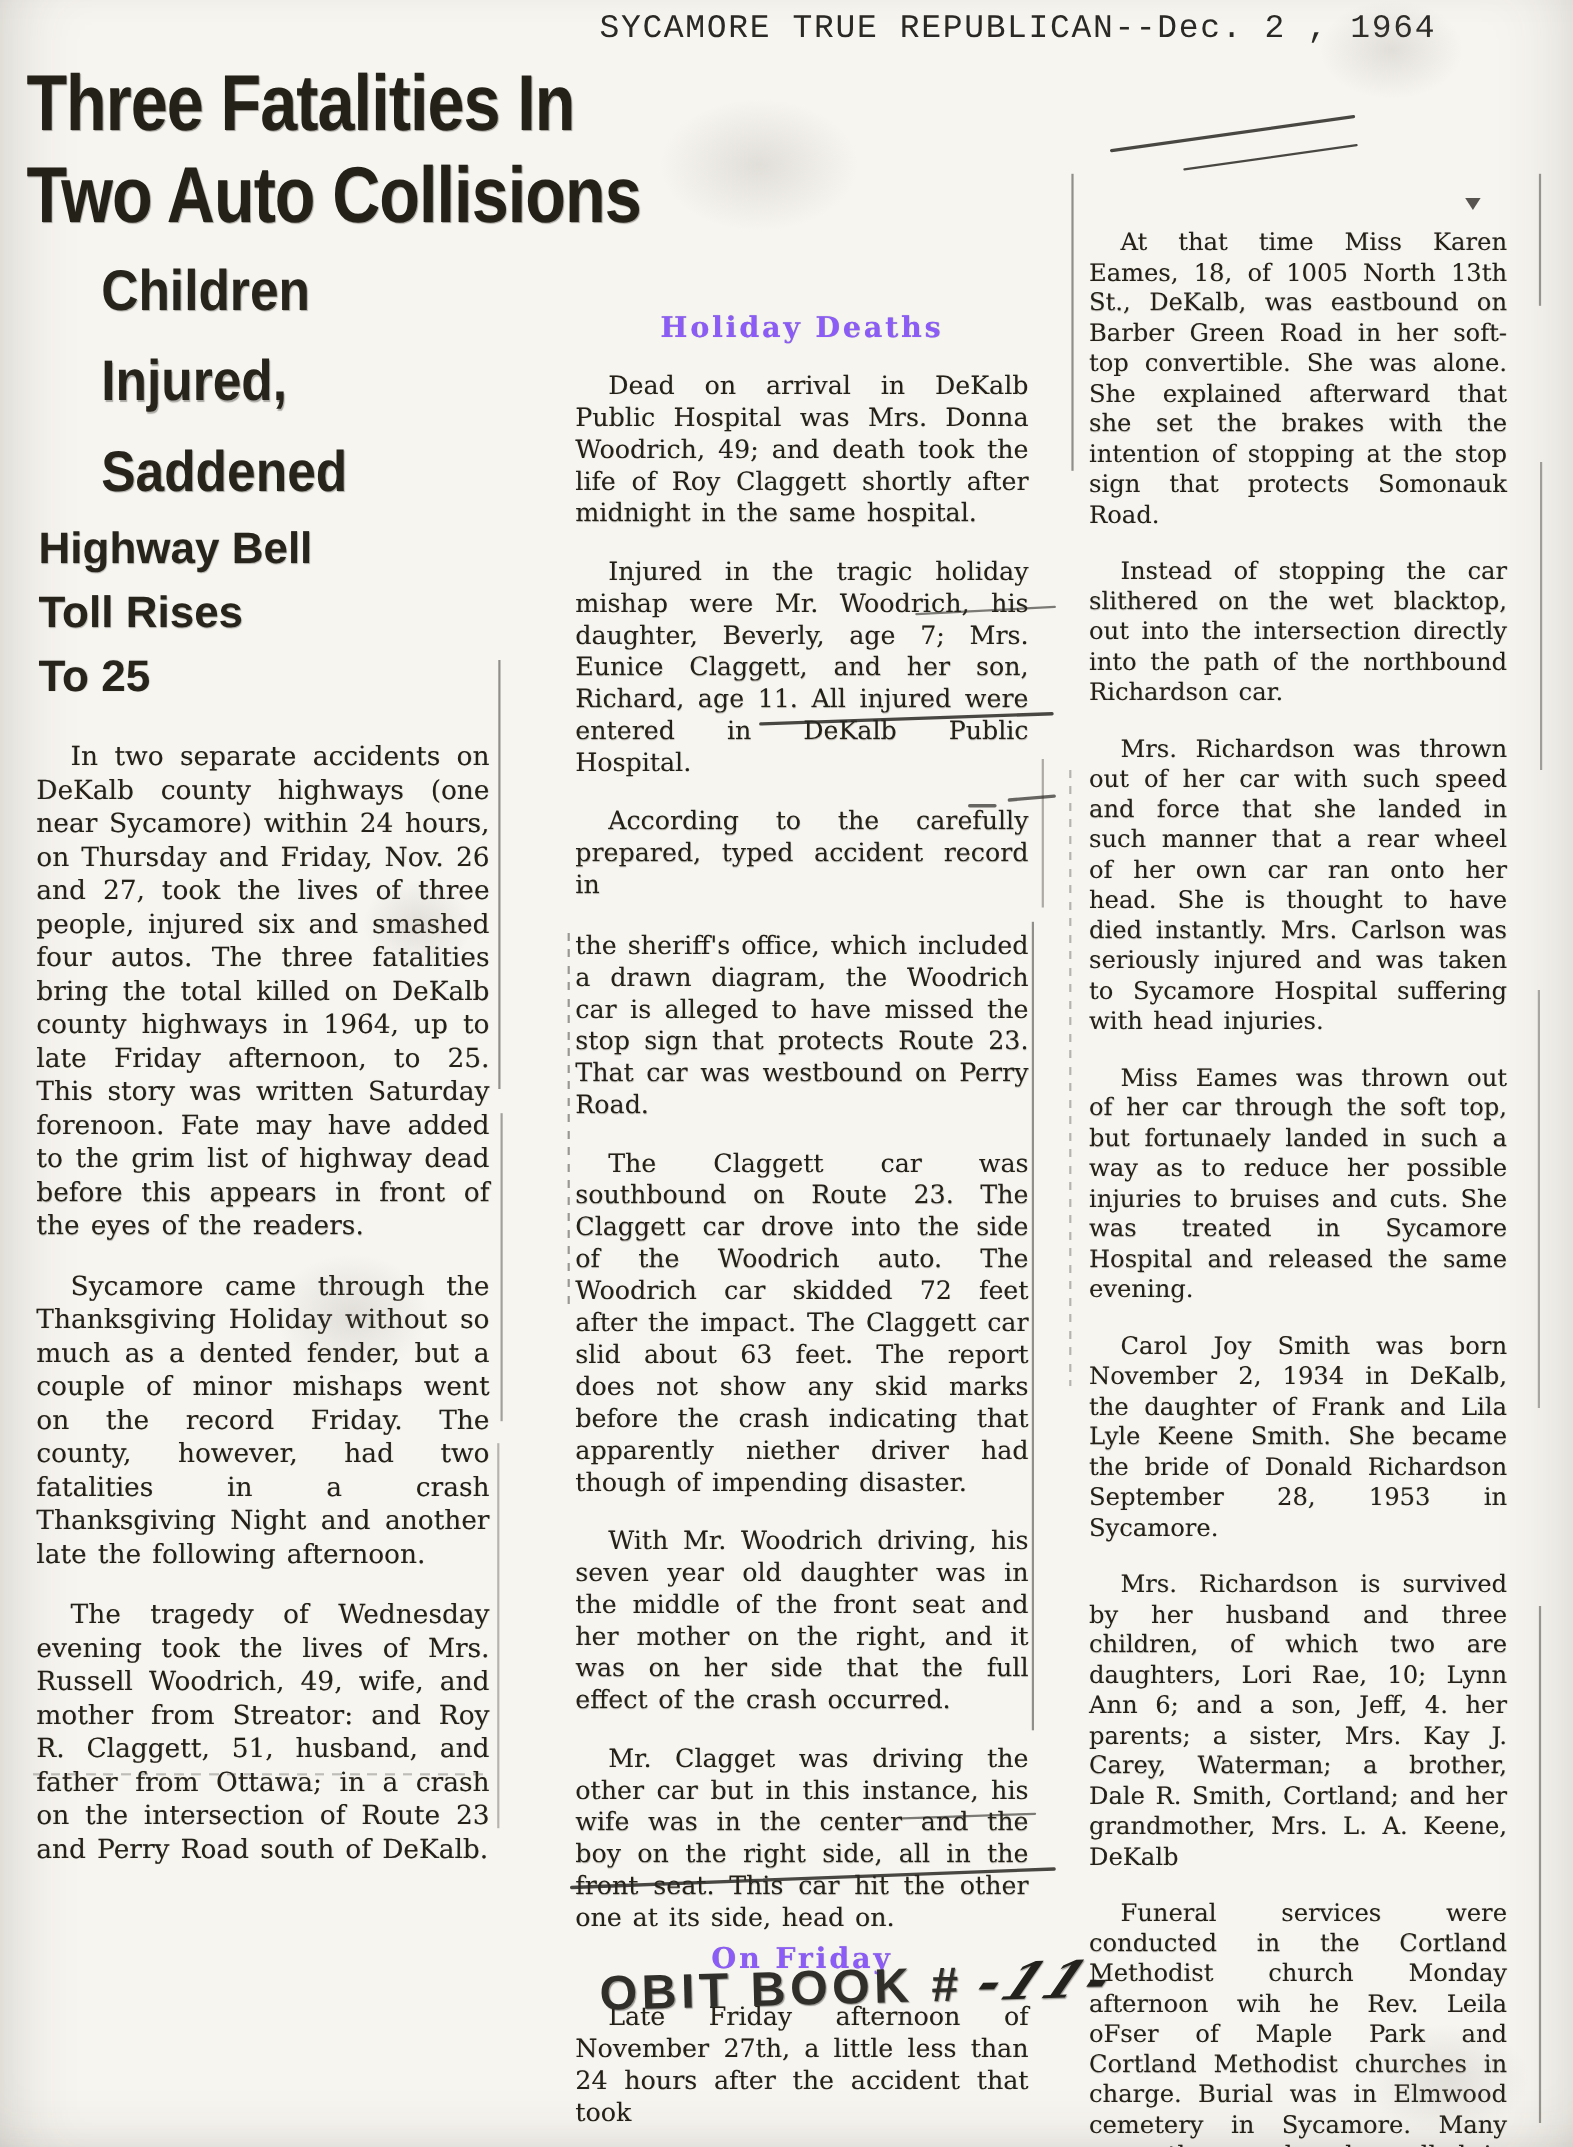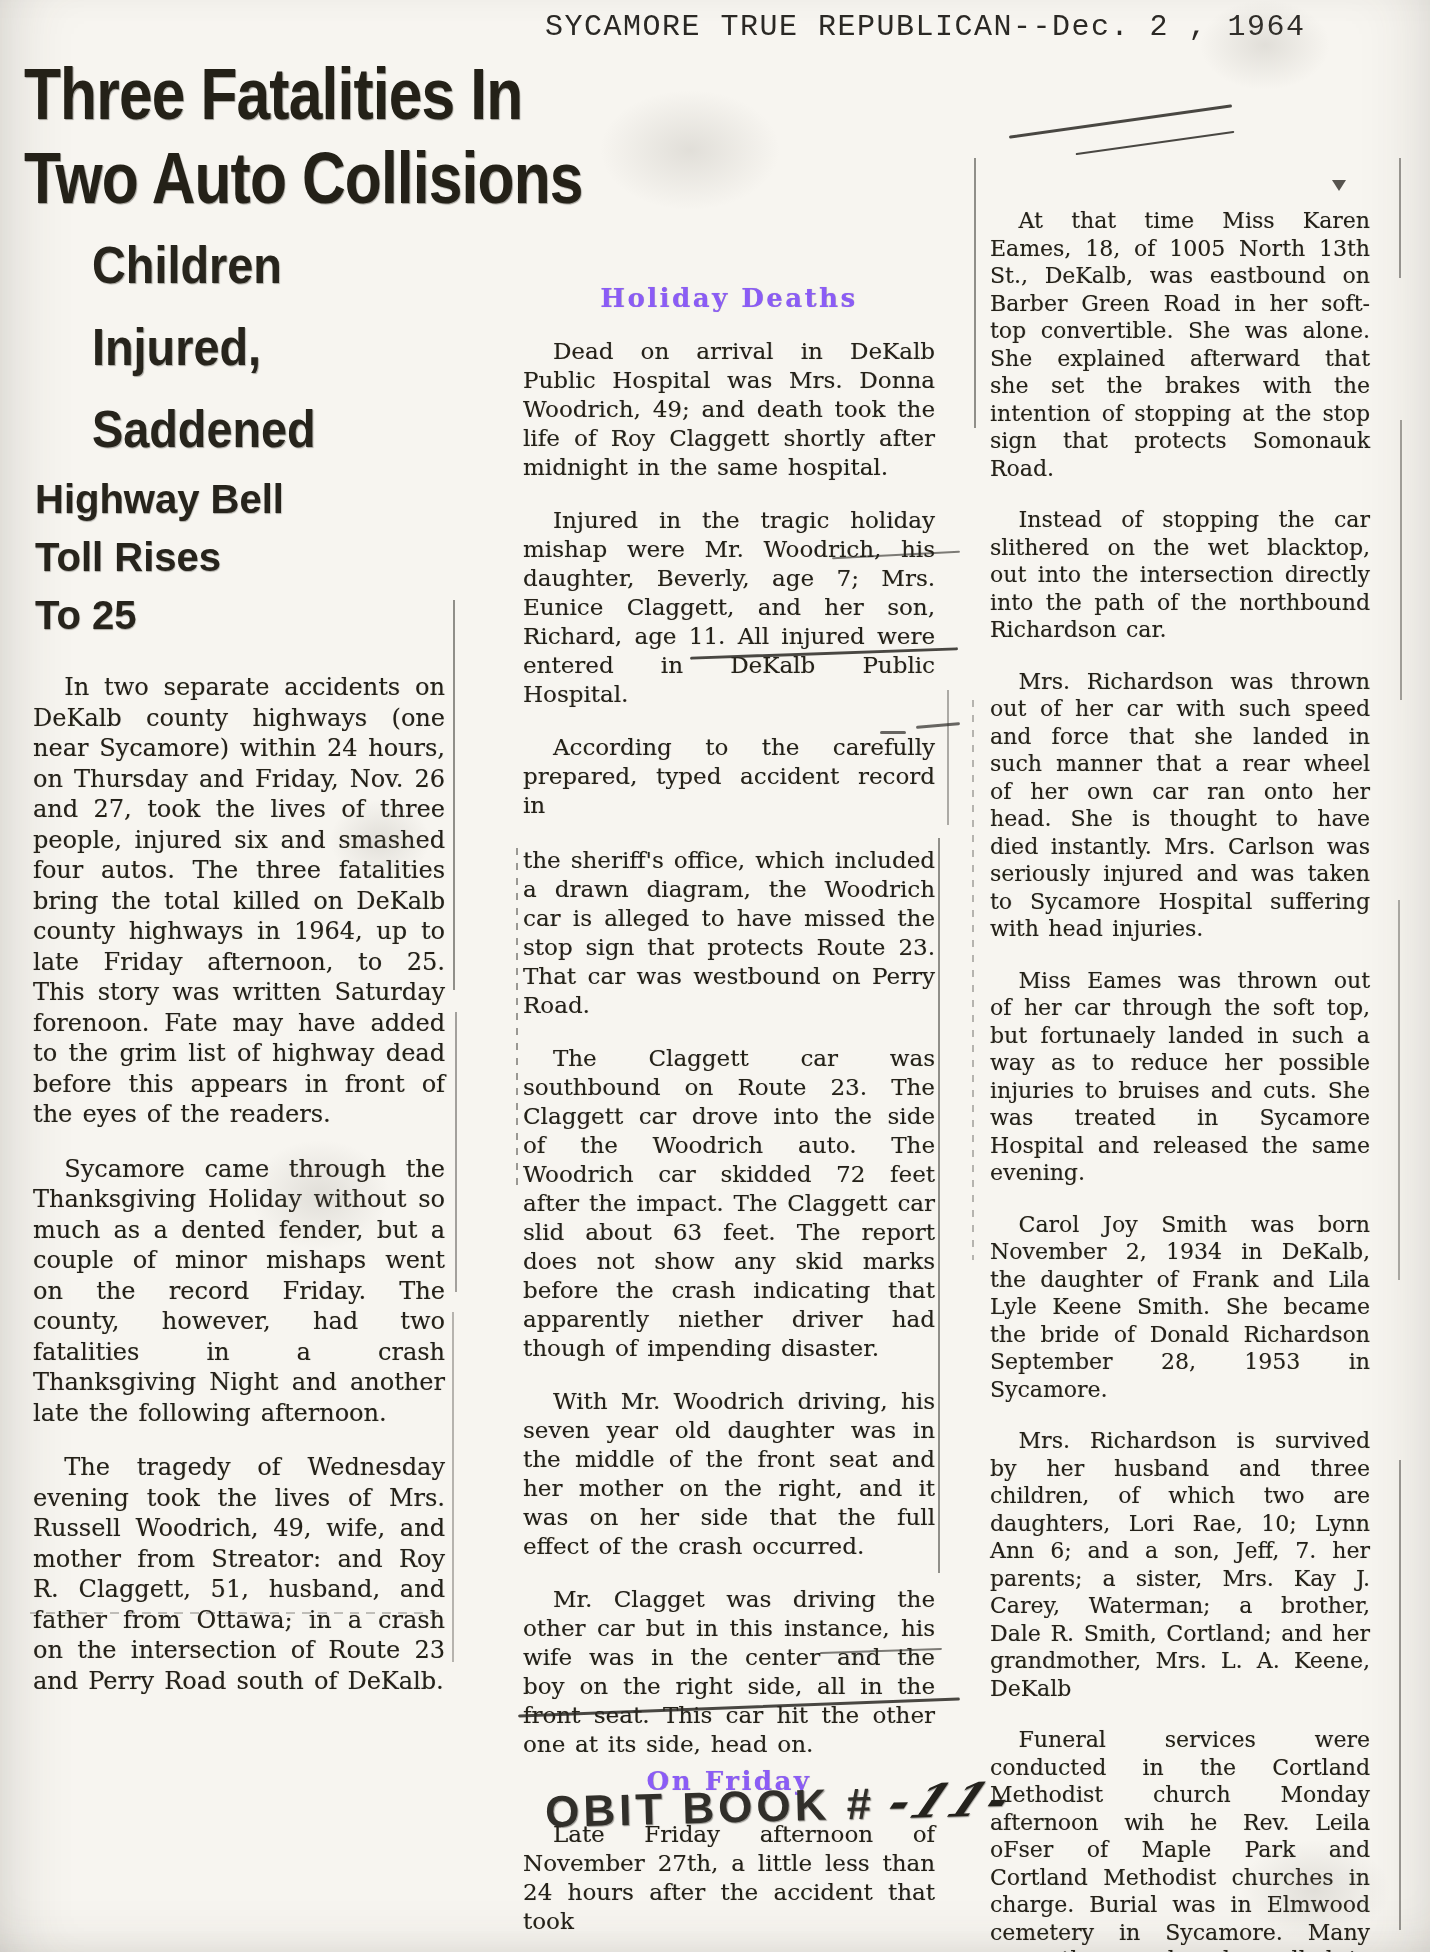--- a/index.html
+++ b/index.html
@@ -134,21 +134,21 @@
     <h3>On Friday</h3>
     <p class="ind">Late Friday afternoon of November 27th, a little less than 24 hours after the accident that took</p>
   </div>
 
   <div class="col col-right">
     <p class="ind">At that time Miss Karen Eames, 18, of 1005 North 13th St., DeKalb, was eastbound on Barber Green Road in her soft-top convertible. She was alone. She explained afterward that she set the brakes with the intention of stopping at the stop sign that protects Somonauk Road.</p>
     <p class="ind">Instead of stopping the car slithered on the wet blacktop, out into the intersection directly into the path of the northbound Richardson car.</p>
     <p class="ind">Mrs. Richardson was thrown out of her car with such speed and force that she landed in such manner that a rear wheel of her own car ran onto her head. She is thought to have died instantly. Mrs. Carlson was seriously injured and was taken to Sycamore Hospital suffering with head injuries.</p>
     <p class="ind">Miss Eames was thrown out of her car through the soft top, but fortunaely landed in such a way as to reduce her possible injuries to bruises and cuts. She was treated in Sycamore Hospital and released the same evening.</p>
     <p class="ind">Carol Joy Smith was born November 2, 1934 in DeKalb, the daughter of Frank and Lila Lyle Keene Smith. She became the bride of Donald Richardson September 28, 1953 in Sycamore.</p>
-    <p class="ind">Mrs. Richardson is survived by her husband and three children, of which two are daughters, Lori Rae, 10; Lynn Ann 6; and a son, Jeff, 7. her parents; a sister, Mrs. Kay J. Carey, Waterman; a brother, Dale R. Smith, Cortland; and her grandmother, Mrs. L. A. Keene, DeKalb</p>
+    <p class="ind">Mrs. Richardson is survived by her husband and three children, of which two are daughters, Lori Rae, 10; Lynn Ann 6; and a son, Jeff, 4. her parents; a sister, Mrs. Kay J. Carey, Waterman; a brother, Dale R. Smith, Cortland; and her grandmother, Mrs. L. A. Keene, DeKalb</p>
     <p class="ind">Funeral services were conducted in the Cortland Methodist church Monday afternoon wih he Rev. Leila oFser of Maple Park and Cortland Methodist churches in charge. Burial was in Elmwood cemetery in Sycamore. Many were the people who called in the Van Natta funeral home Sunday to extend sympathy.</p>
   </div>
 
   <div class="stamp">
     <span>OBIT BOOK #</span><span class="num">-11-</span>
   </div>
 
   <div class="vrule" style="left:453px;top:600px;height:390px;"></div>
   <div class="vrule" style="left:455px;top:1012px;height:280px;opacity:.45;"></div>
   <div class="vrule" style="left:452px;top:1312px;height:350px;opacity:.35;"></div>

